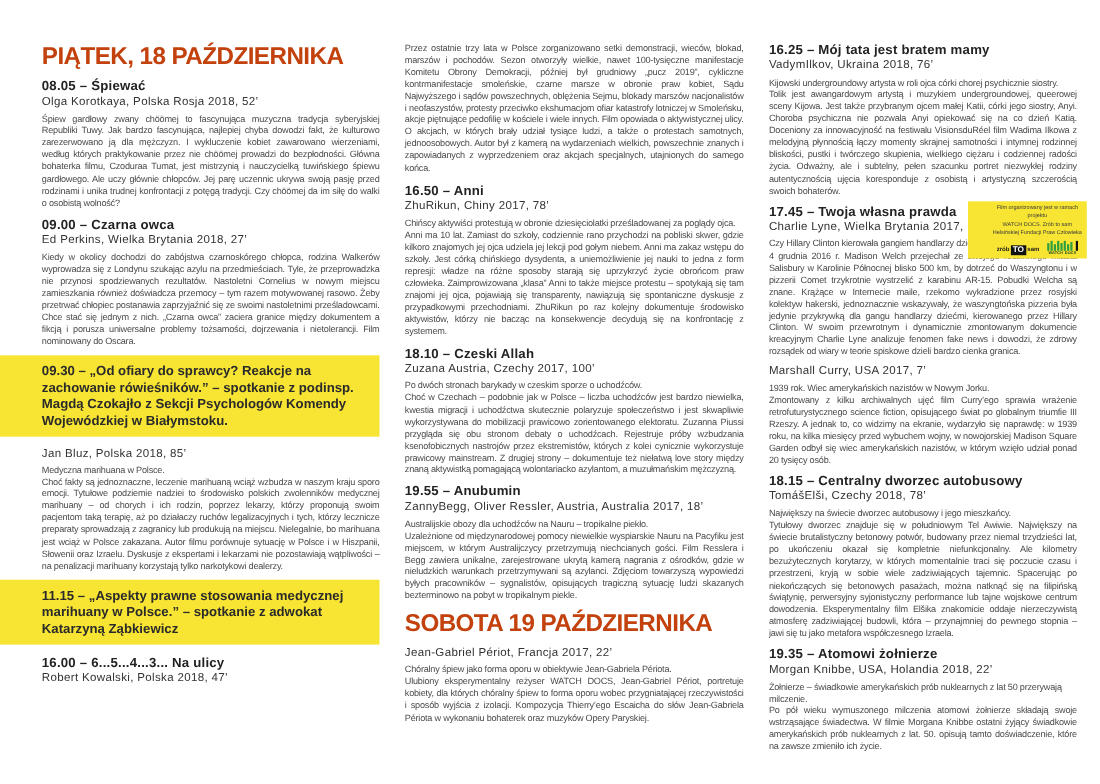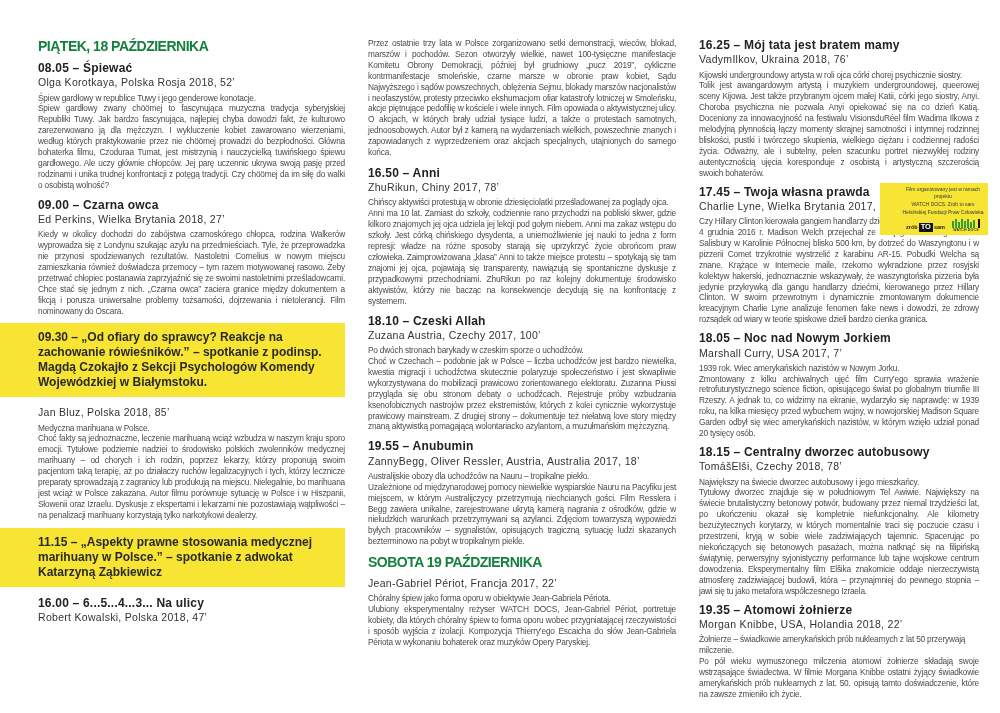--- a/index.html
+++ b/index.html
@@ -8,21 +8,21 @@
   .page {
     width:1000px; height:713px; background:#ffffff; position:relative;
     overflow:hidden; font-family:"Liberation Sans", sans-serif; margin:0 auto;
   }
   .cols { position:absolute; left:38px; top:38px; display:flex; gap:23px; }
   .col { width:307px; }
   .col-mid { width:308px; }
   .col-right { width:280px; }
 
   .day-heading {
-    font-size:14px; font-weight:700; letter-spacing:-0.5px; color:#15803d;
+    font-size:22px; font-weight:700; letter-spacing:-0.5px; color:#c2410c;
     margin:0 0 7px 0; white-space:nowrap;
   }
   .col-mid .day-heading { margin-top:6px; }
 
   .film { margin-bottom:7px; }
   .col-right .film { margin-bottom:6px; position:relative; }
 
   .film-title {
     font-size:12px; font-weight:700; color:#222; letter-spacing:0.2px;
     line-height:1.2; margin-bottom:1px;
@@ -69,21 +69,20 @@
 <div class="page">
   <div class="cols">
 
     <div class="col">
       <h1 class="day-heading">PIĄTEK, 18 PAŹDZIERNIKA</h1>
 
       <div class="film">
         <div class="film-title">08.05 – Śpiewać</div>
         <div class="film-credits">Olga Korotkaya, Polska Rosja 2018, 52’</div>
         <div class="film-desc">
-          <span class="logline">Śpiew gardłowy w republice Tuwy i jego genderowe konotacje.</span>
           <span>Śpiew gardłowy zwany chöömej to fascynująca muzyczna tradycja syberyjskiej Republiki Tuwy. Jak bardzo fascynująca, najlepiej chyba dowodzi fakt, że kulturowo zarezerwowano ją dla mężczyzn. I wykluczenie kobiet zawarowano wierzeniami, według których praktykowanie przez nie chöömej prowadzi do bezpłodności. Główna bohaterka filmu, Czoduraa Tumat, jest mistrzynią i nauczycielką tuwińskiego śpiewu gardłowego. Ale uczy głównie chłopców. Jej parę uczennic ukrywa swoją pasję przed rodzinami i unika trudnej konfrontacji z potęgą tradycji. Czy chöömej da im siłę do walki o osobistą wolność?</span>
         </div>
       </div>
 
       <div class="film">
         <div class="film-title">09.00 – Czarna owca</div>
         <div class="film-credits">Ed Perkins, Wielka Brytania 2018, 27’</div>
         <div class="film-desc">
           <span>Kiedy w okolicy dochodzi do zabójstwa czarnoskórego chłopca, rodzina Walkerów wyprowadza się z Londynu szukając azylu na przedmieściach. Tyle, że przeprowadzka nie przynosi spodziewanych rezultatów. Nastoletni Cornelius w nowym miejscu zamieszkania również doświadcza przemocy – tym razem motywowanej rasowo. Żeby przetrwać chłopiec postanawia zaprzyjaźnić się ze swoimi nastoletnimi prześladowcami. Chce stać się jednym z nich. „Czarna owca” zaciera granice między dokumentem a fikcją i porusza uniwersalne problemy tożsamości, dojrzewania i nietolerancji. Film nominowany do Oscara.</span>
         </div>
@@ -187,21 +186,20 @@
         </div>
         <div class="film-title">17.45 – Twoja własna prawda</div>
         <div class="film-credits">Charlie Lyne, Wielka Brytania 2017, 18’</div>
         <div class="film-desc">
           <span class="logline">Czy Hillary Clinton kierowała gangiem handlarzy dziećmi?</span>
           <span>4 grudnia 2016 r. Madison Welch przejechał ze swojego rodzinnego miasta Salisbury w Karolinie Północnej blisko 500 km, by dotrzeć do Waszyngtonu i w pizzerii Comet trzykrotnie wystrzelić z karabinu AR-15. Pobudki Welcha są znane. Krążące w Internecie maile, rzekomo wykradzione przez rosyjski kolektyw hakerski, jednoznacznie wskazywały, że waszyngtońska pizzeria była jedynie przykrywką dla gangu handlarzy dziećmi, kierowanego przez Hillary Clinton. W swoim przewrotnym i dynamicznie zmontowanym dokumencie kreacyjnym Charlie Lyne analizuje fenomen fake news i dowodzi, że zdrowy rozsądek od wiary w teorie spiskowe dzieli bardzo cienka granica.</span>
         </div>
       </div>
 
       <div class="film">
-        <div class="film-title">18.05 – Noc nad Nowym Jorkiem</div>
         <div class="film-credits">Marshall Curry, USA 2017, 7’</div>
         <div class="film-desc">
           <span class="logline">1939 rok. Wiec amerykańskich nazistów w Nowym Jorku.</span>
           <span>Zmontowany z kilku archiwalnych ujęć film Curry’ego sprawia wrażenie retrofuturystycznego science fiction, opisującego świat po globalnym triumfie III Rzeszy. A jednak to, co widzimy na ekranie, wydarzyło się naprawdę: w 1939 roku, na kilka miesięcy przed wybuchem wojny, w nowojorskiej Madison Square Garden odbył się wiec amerykańskich nazistów, w którym wzięło udział ponad 20 tysięcy osób.</span>
         </div>
       </div>
 
       <div class="film">
         <div class="film-title">18.15 – Centralny dworzec autobusowy</div>
         <div class="film-credits">TomášElši, Czechy 2018, 78’</div>

